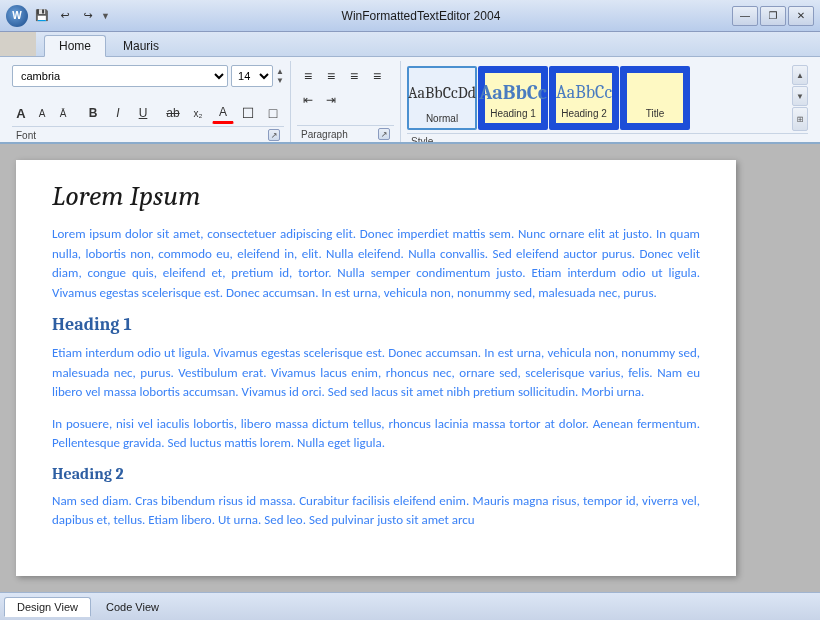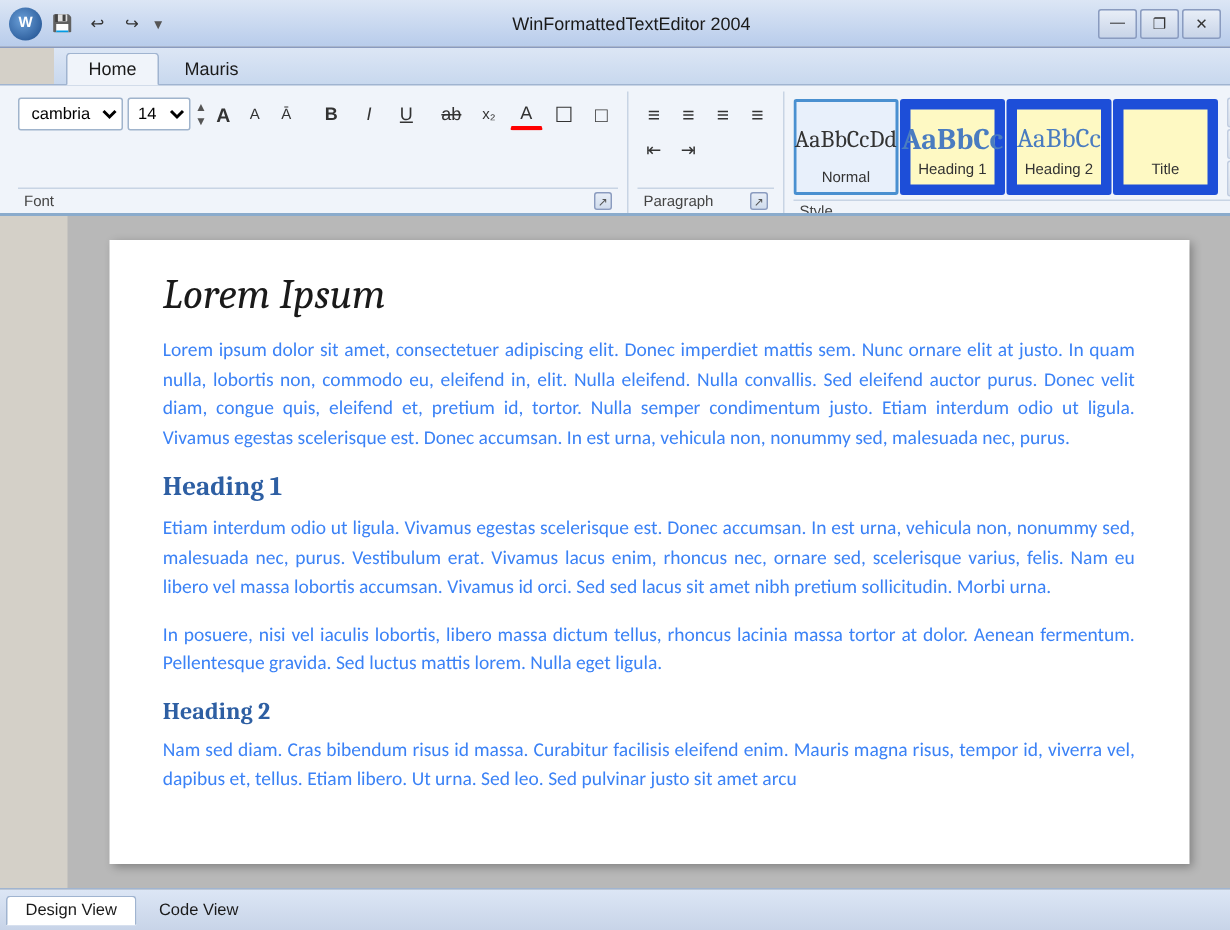--- a/index.html
+++ b/index.html
@@ -257,25 +257,24 @@
       display: flex; align-items: center; justify-content: center;
       font-size: 8px; color: #555;
       border-radius: 2px;
     }
 
     
     .content-area {
       background: #b8b8b8;
       flex: 1;
       display: flex;
-      justify-content: center;
+      justify-content: flex-start;
       padding: 16px;
       overflow: hidden;
       height: calc(620px - 32px - 24px - 88px - 28px);
-      margin-left: 45px;
     }
 
     .document {
       background: white;
       width: 720px;
       height: 100%;
       box-shadow: 2px 2px 6px rgba(0,0,0,0.3);
       overflow: hidden;
       display: flex;
       flex-direction: column;
@@ -373,21 +372,21 @@
 </div>
 
 <div class="ribbon-tabs">
   <div class="ribbon-tab active">Home</div>
   <div class="ribbon-tab">Mauris</div>
 </div>
 
 <div class="ribbon">
 
   <div class="ribbon-group font-group">
-    <div class="ribbon-group-content" style="flex-direction:row; gap:2px;">
+    <div class="ribbon-group-content" style="flex-direction:column; gap:15px;">
       <div class="font-row">
         <select class="font-select">
           <option>cambria</option>
         </select>
         <select class="size-select">
           <option>14</option>
         </select>
         <span style="font-size:8px;color:#555;">▲<br>▼</span>
       </div>
       <div class="font-row">

